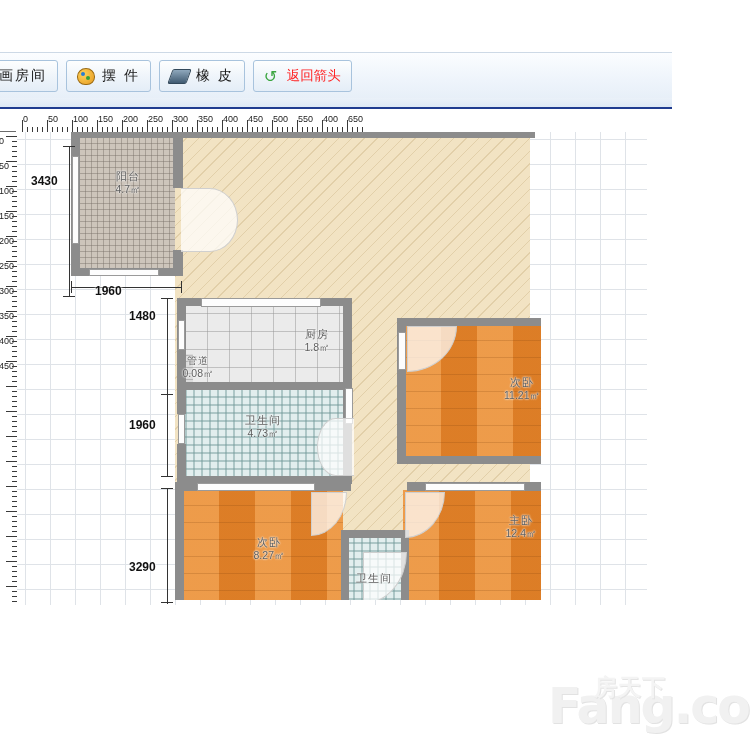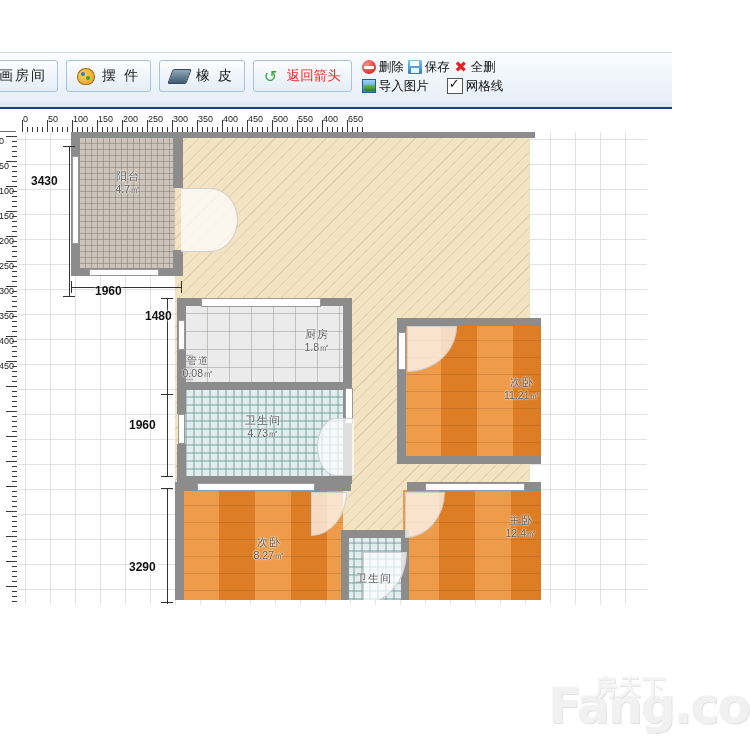--- a/index.html
+++ b/index.html
@@ -173,46 +173,20 @@
     <div class="tbtn">
       <span class="ico ico-eraser"></span>
       <span class="lab">橡 皮</span>
     </div>
 
     <div class="tbtn undo">
       <span class="ico ico-refresh">↺</span>
       <span class="lab">返回箭头</span>
     </div>
 
-    <div class="cmds">
-      <div class="cmd-row">
-        <span class="cmd">
-          <i class="cmd-ico i-del"></i>
-          <span>删除</span>
-        </span>
-        <span class="cmd">
-          <i class="cmd-ico i-save"></i>
-          <span>保存</span>
-        </span>
-        <span class="cmd">
-          <i class="cmd-ico i-all">✖</i>
-          <span>全删</span>
-        </span>
-      </div>
-      <div class="cmd-row">
-        <span class="cmd">
-          <i class="cmd-ico i-img"></i>
-          <span>导入图片</span>
-        </span>
-        <span class="cmd" style="margin-left:14px">
-          <i class="cmd-ico i-check"></i>
-          <span>网格线</span>
-        </span>
-      </div>
-    </div>
   </div>
   <div class="toolbar-right-fill"></div>
   <div class="tb-strip"></div>
   <div class="tb-strip-fill"></div>
 
   <div class="ruler-corner"></div>
   <div class="ruler-h" id="rulerH">
       <div class="tick rh-tick" style="left: 6px; height: 12px;"></div>
       <div class="rlab rh-lab" style="left: 7px;">0</div>
       <div class="tick rh-tick" style="left: 11px; height: 5px;"></div>
@@ -524,21 +498,21 @@
       <div class="dim-line-h" style="left:54px;top:155px;width:110px;"></div>
       <div class="dim-cap-v" style="left:54px;top:149px;height:12px;"></div>
       <div class="dim-cap-v" style="left:164px;top:149px;height:12px;"></div>
       <div class="dim-txt" style="left:78px;top:152px;">1960</div>
     </div>
 
     <div class="dim">
       <div class="dim-line-v" style="left:150px;top:166px;height:96px;"></div>
       <div class="dim-cap-h" style="left:144px;top:166px;width:12px;"></div>
       <div class="dim-cap-h" style="left:144px;top:262px;width:12px;"></div>
-      <div class="dim-txt" style="left:128px;top:177px;">1480</div>
+      <div class="dim-txt" style="left:112px;top:177px;">1480</div>
     </div>
 
     <div class="dim">
       <div class="dim-line-v" style="left:150px;top:262px;height:82px;"></div>
       <div class="dim-cap-h" style="left:144px;top:262px;width:12px;"></div>
       <div class="dim-cap-h" style="left:144px;top:344px;width:12px;"></div>
       <div class="dim-txt" style="left:112px;top:286px;">1960</div>
     </div>
 
     <div class="dim">

